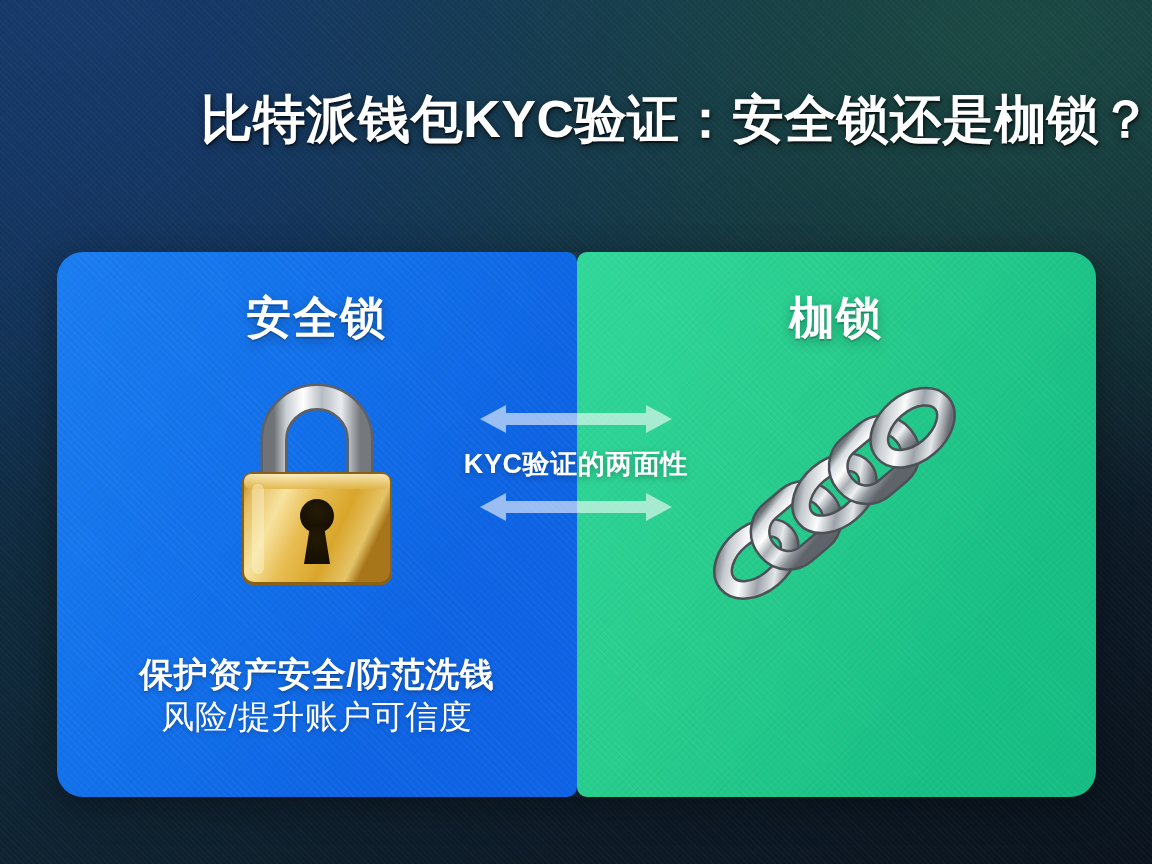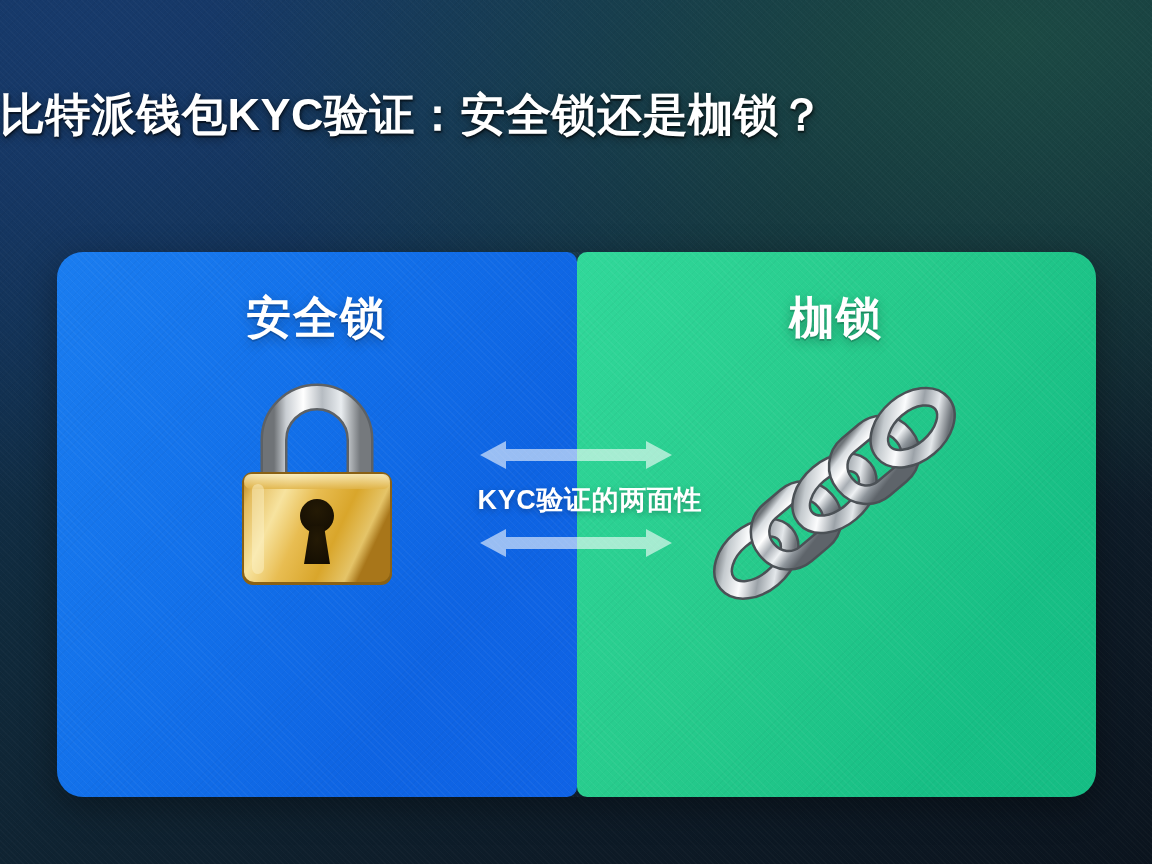--- a/index.html
+++ b/index.html
@@ -28,23 +28,23 @@
     background-image:
       repeating-linear-gradient(45deg, rgba(255,255,255,.018) 0 1px, rgba(0,0,0,0) 1px 4px),
       repeating-linear-gradient(-45deg, rgba(0,0,0,.03) 0 1px, rgba(0,0,0,0) 1px 4px);
     pointer-events:none;
   }
 
   
   #page-title {
     position:absolute;
     left:0; right:0; top:88px;
-    text-align:left;
-    color:#ffffff;
-    font-size:45px;
+    text-align:right;
+    color:#ffffff;
+    font-size:52px;
     font-weight:bold;
     letter-spacing:.5px;
     line-height:1.22;
     text-shadow:
       0 2px 0 rgba(0,0,0,.35),
       0 3px 10px rgba(0,0,0,.45),
       2px 2px 2px rgba(0,0,0,.3);
     white-space:nowrap;
   }
 
@@ -121,24 +121,24 @@
     display:block;
     font-size:33px;
     font-weight:normal;
     letter-spacing:.5px;
     text-shadow:0 2px 5px rgba(0,0,0,.22);
   }
 
   
   #center-bridge {
     position:absolute;
-    left:576px; top:440px;
+    left:576px; top:404px;
     transform:translateX(-50%);
     width:252px;
-    text-align:right;
+    text-align:center;
     pointer-events:none;
   }
   .bridge-arrow { display:block; }
   #bridge-label {
     display:block;
     color:#ffffff;
     font-size:27px;
     font-weight:bold;
     letter-spacing:.6px;
     text-shadow:0 2px 6px rgba(0,0,0,.3);
@@ -197,20 +197,24 @@
         <rect x="20" y="92" width="150" height="113" rx="11" fill="#8a6114"></rect>
         <rect x="22" y="94" width="146" height="108" rx="10" fill="url(#bodyGrad)"></rect>
         <rect x="22" y="94" width="146" height="15" rx="7" fill="url(#bodyTopGrad)" opacity=".85"></rect>
         <rect x="30" y="104" width="12" height="90" rx="6" fill="#fcf3cd" opacity=".45"></rect>
 
         <circle cx="95" cy="136" r="17" fill="url(#keyGrad)"></circle>
         <path d="M88 146 L102 146 L108 184 L82 184 Z" fill="url(#keyGrad)"></path>
       </svg>
     </div>
 
+    <div class="panel-caption">
+      <span class="caption-line-1">保护资产安全/防范洗钱</span>
+      <span class="caption-line-2">风险/提升账户可信度</span>
+    </div>
   </div>
 
   <div class="panel" id="panel-shackle">
     <div class="panel-texture"></div>
 
     <div class="panel-heading">枷锁</div>
 
     <div class="panel-emoji">
       <svg width="275" height="225" viewBox="0 0 275 225">
         <defs>

